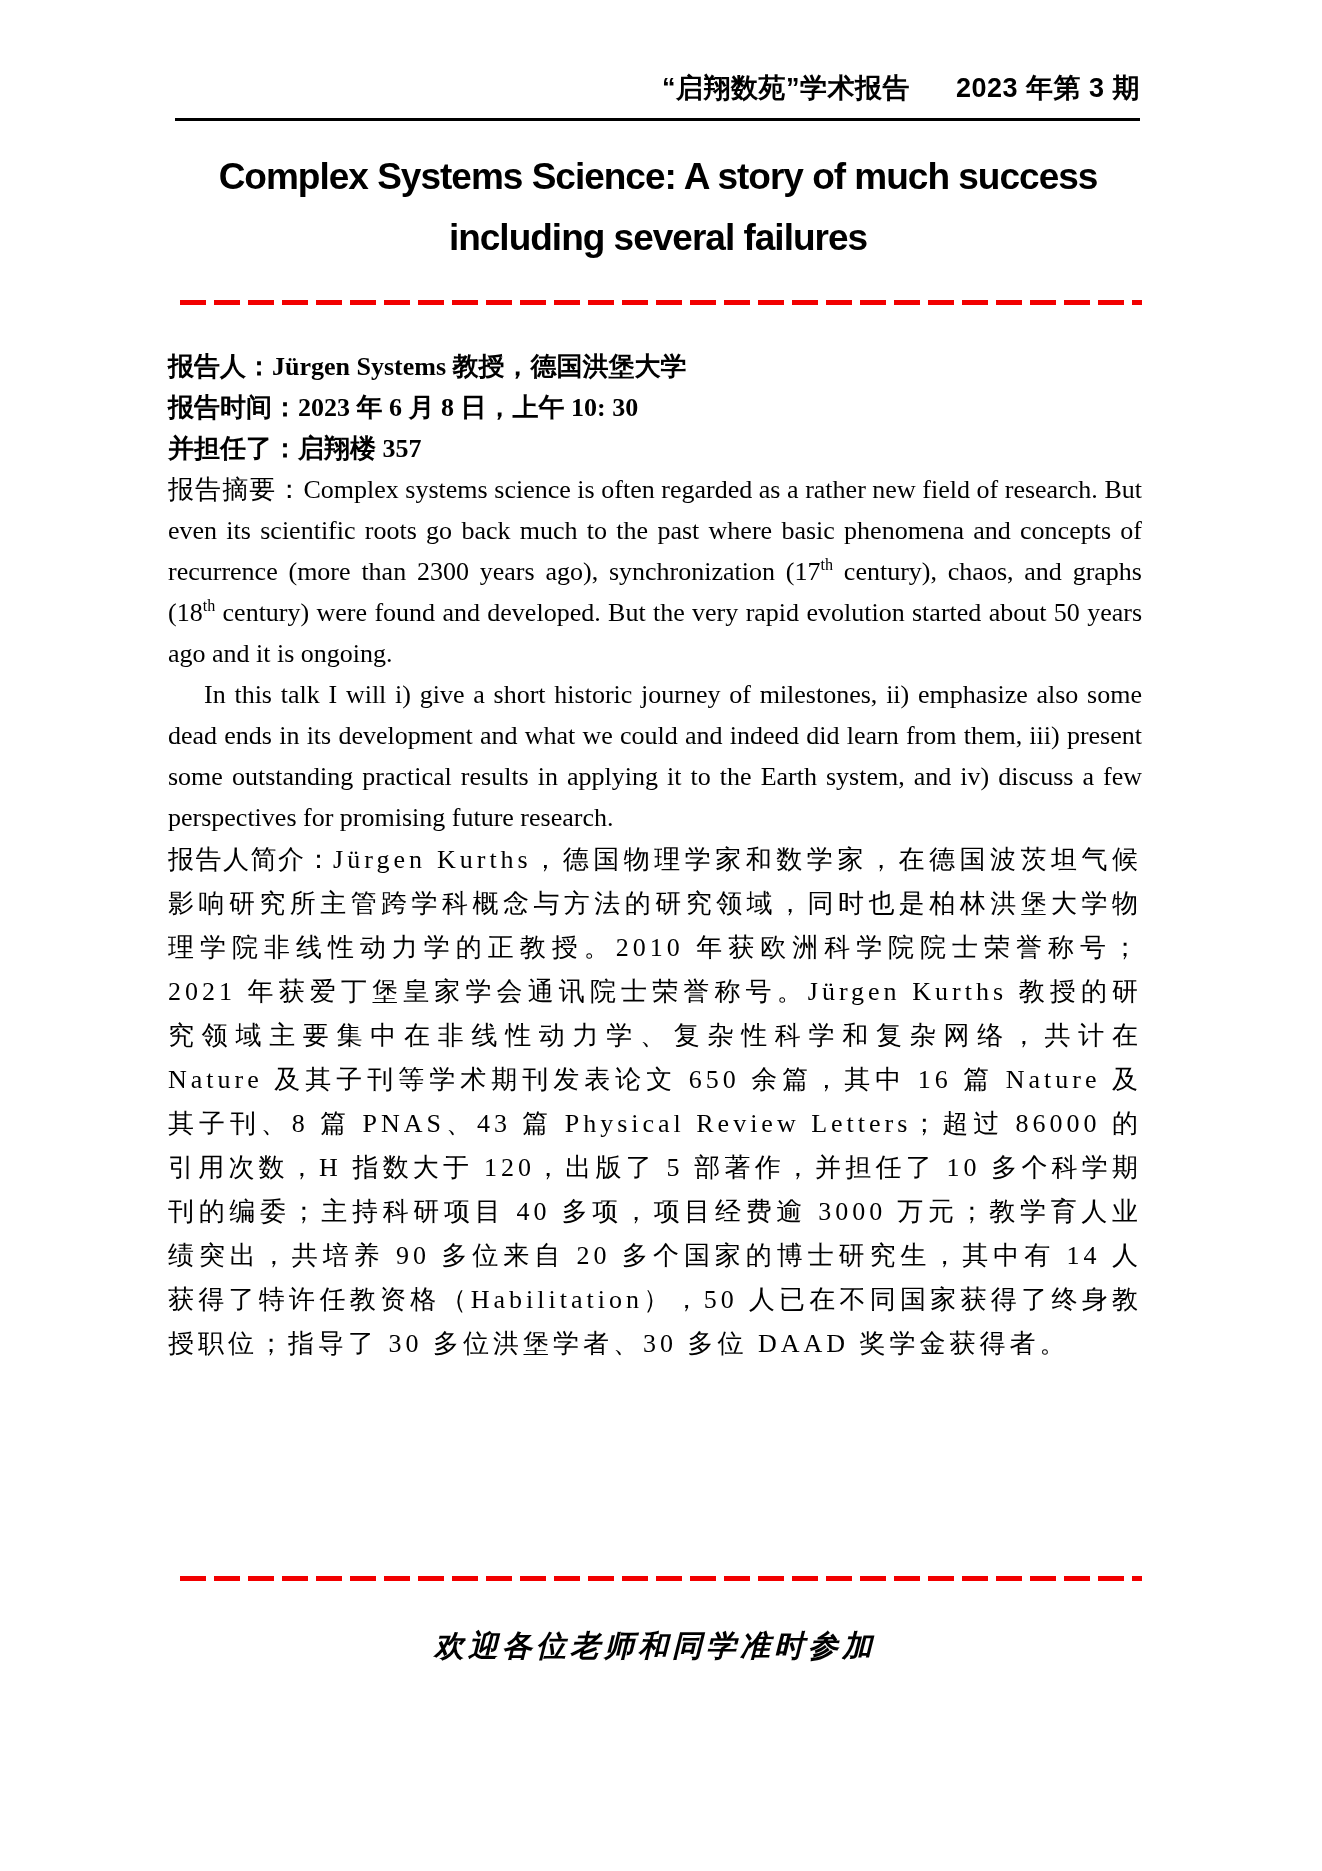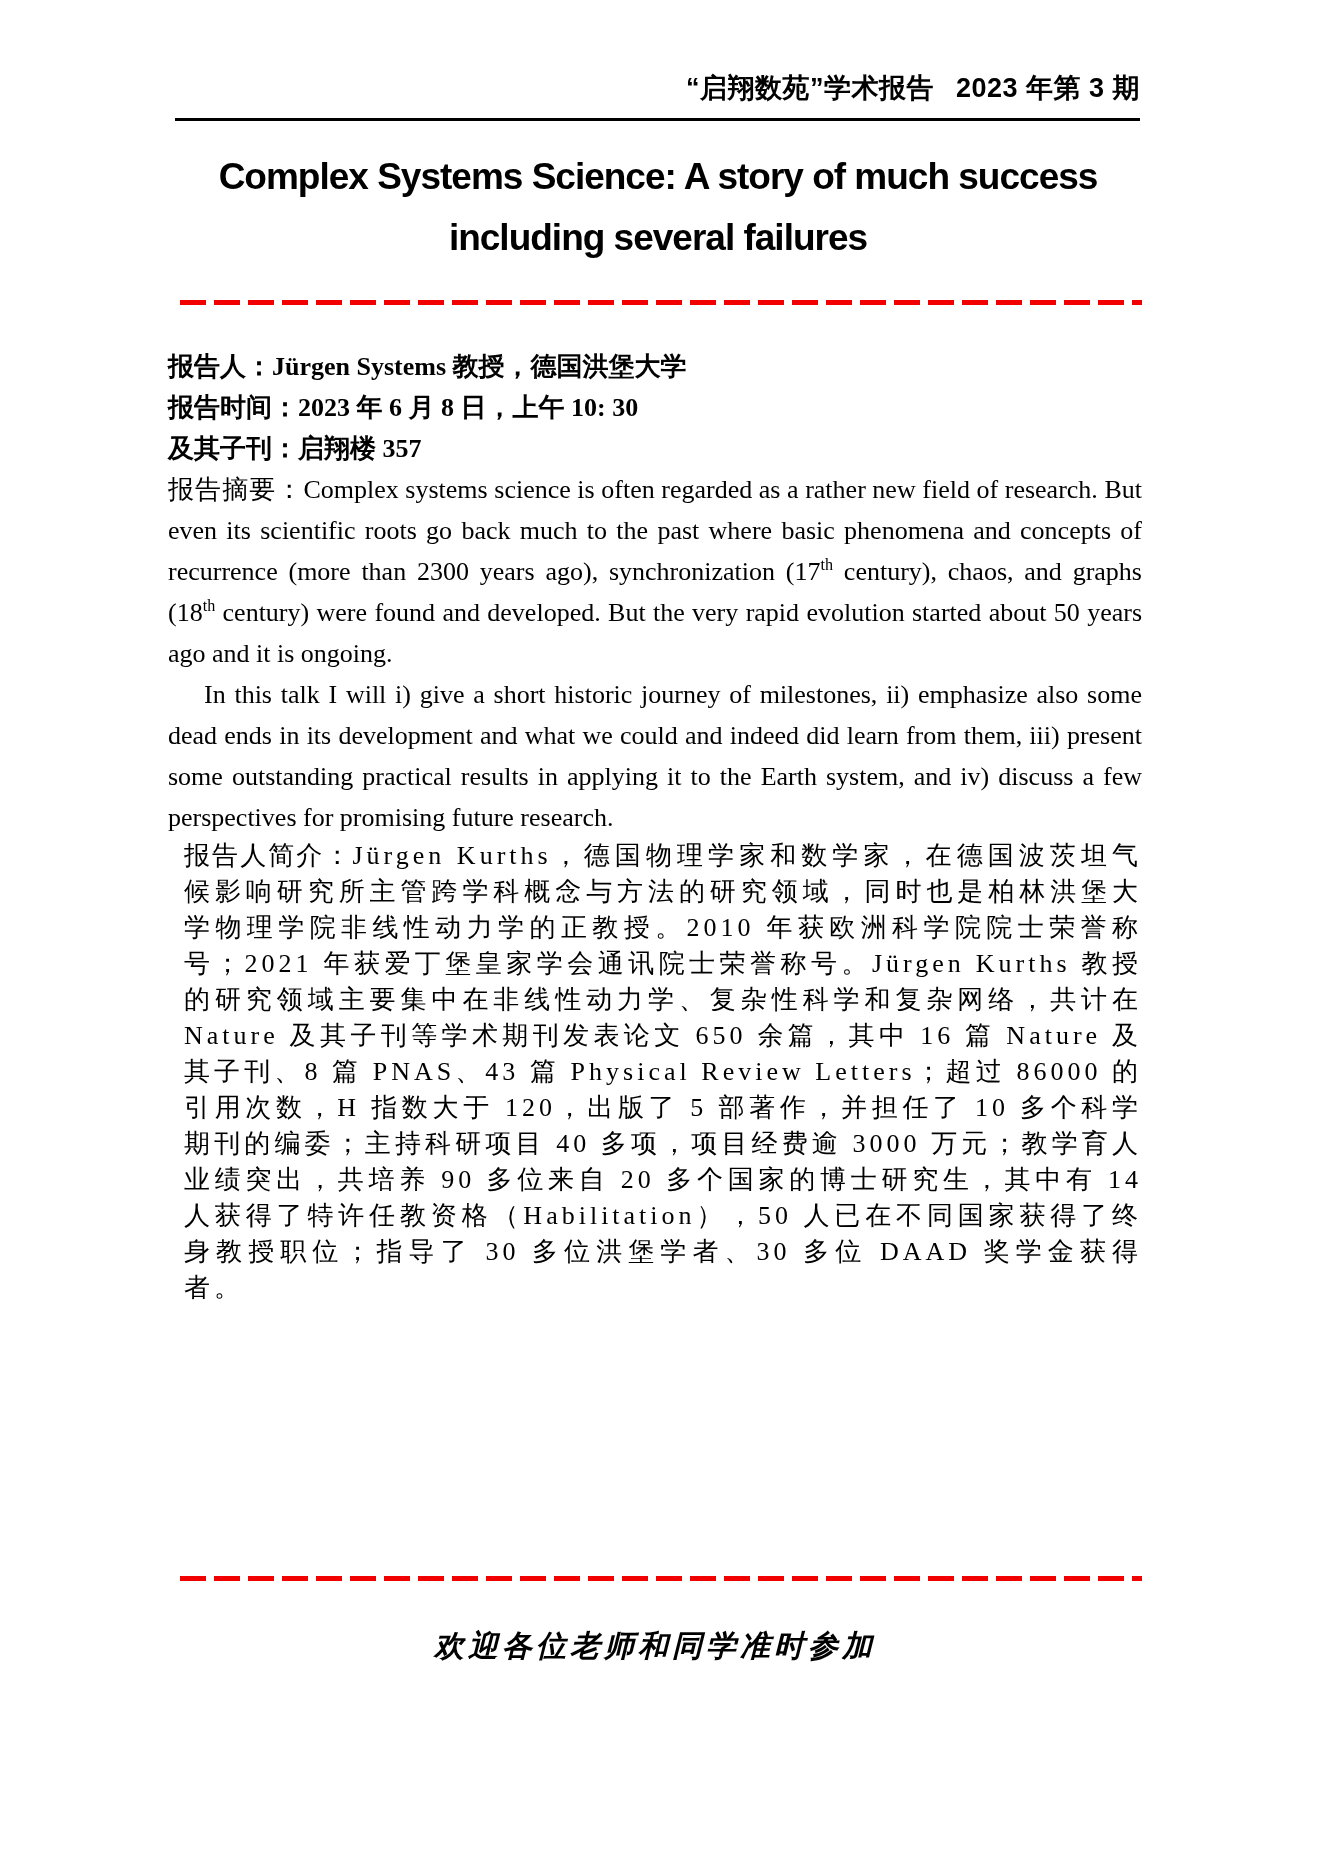--- a/index.html
+++ b/index.html
@@ -22,21 +22,21 @@
     top:70px;
     left:175px;
     width:965px;
     text-align:right;
     font-family:"Liberation Sans","DejaVu Sans",sans-serif;
     font-weight:700;
     font-size:27px;
     letter-spacing:0.5px;
     white-space:nowrap;
   }
-  .header .issue{margin-left:22px;}
+  .header .issue{margin-left:46px;}
   .header-rule{
     position:absolute;
     top:118px;
     left:175px;
     width:965px;
     height:3px;
     background:var(--black);
   }
   
   .title{
@@ -76,21 +76,21 @@
   }
   .info-line .lbl{font-weight:700;}
   .body-text{
     text-align:justify;
     text-justify:distribute;
   }
   .body-text p{margin:0;}
   .zh-label{font-weight:400;letter-spacing:1px;}
   p.indent-2{text-indent:36px;}
   p.indent-1{text-indent:22px;}
-  p.bio{letter-spacing:4px;line-height:36px;margin-left:16px;}
+  p.bio{letter-spacing:4px;line-height:44px;}
   sup{font-size:62%;line-height:0;vertical-align:super;}
   
   .welcome{
     position:absolute;
     top:1626px;
     left:168px;
     width:974px;
     text-align:center;
     font-weight:700;
     font-style:italic;
@@ -119,21 +119,21 @@
   <div class="main">
 
     <div class="info-section">
       <div class="info-line">
         <span class="lbl">报告人：</span><span>Jürgen Systems 教授，德国洪堡大学</span>
       </div>
       <div class="info-line">
         <span class="lbl">报告时间：</span><span>2023 年 6 月 8 日，上午 10: 30</span>
       </div>
       <div class="info-line">
-        <span class="lbl">及其子刊：</span><span>启翔楼 357</span>
+        <span class="lbl">并担任了：</span><span>启翔楼 357</span>
       </div>
     </div>
 
     <div class="body-text">
       <p><b class="zh-label">报告摘要：</b><span>Complex systems science is often regarded as a rather new field of research. But even its scientific roots go back much to the past where basic phenomena and concepts of recurrence (more than 2300 years ago), synchronization (17</span><sup>th</sup><span> century), chaos, and graphs (18</span><sup>th</sup><span> century) were found and developed. But the very rapid evolution started about 50 years ago and it is ongoing.</span></p>
       <p class="indent-2">In this talk I will i) give a short historic journey of milestones, ii) emphasize also some dead ends in its development and what we could and indeed did learn from them, iii) present some outstanding practical results in applying it to the Earth system, and iv) discuss a few perspectives for promising future research.</p>
     </div>
 
     <div class="body-text">
       <p class="bio"><b class="zh-label">报告人简介：</b><span>Jürgen Kurths，德国物理学家和数学家，在德国波茨坦气候影响研究所主管跨学科概念与方法的研究领域，同时也是柏林洪堡大学物理学院非线性动力学的正教授。2010 年获欧洲科学院院士荣誉称号；2021 年获爱丁堡皇家学会通讯院士荣誉称号。Jürgen Kurths 教授的研究领域主要集中在非线性动力学、复杂性科学和复杂网络，共计在 Nature 及其子刊等学术期刊发表论文 650 余篇，其中 16 篇 Nature 及其子刊、8 篇 PNAS、43 篇 Physical Review Letters；超过 86000 的引用次数，H 指数大于 120，出版了 5 部著作，并担任了 10 多个科学期刊的编委；主持科研项目 40 多项，项目经费逾 3000 万元；教学育人业绩突出，共培养 90 多位来自 20 多个国家的博士研究生，其中有 14 人获得了特许任教资格（Habilitation），50 人已在不同国家获得了终身教授职位；指导了 30 多位洪堡学者、30 多位 DAAD 奖学金获得者。</span></p>

